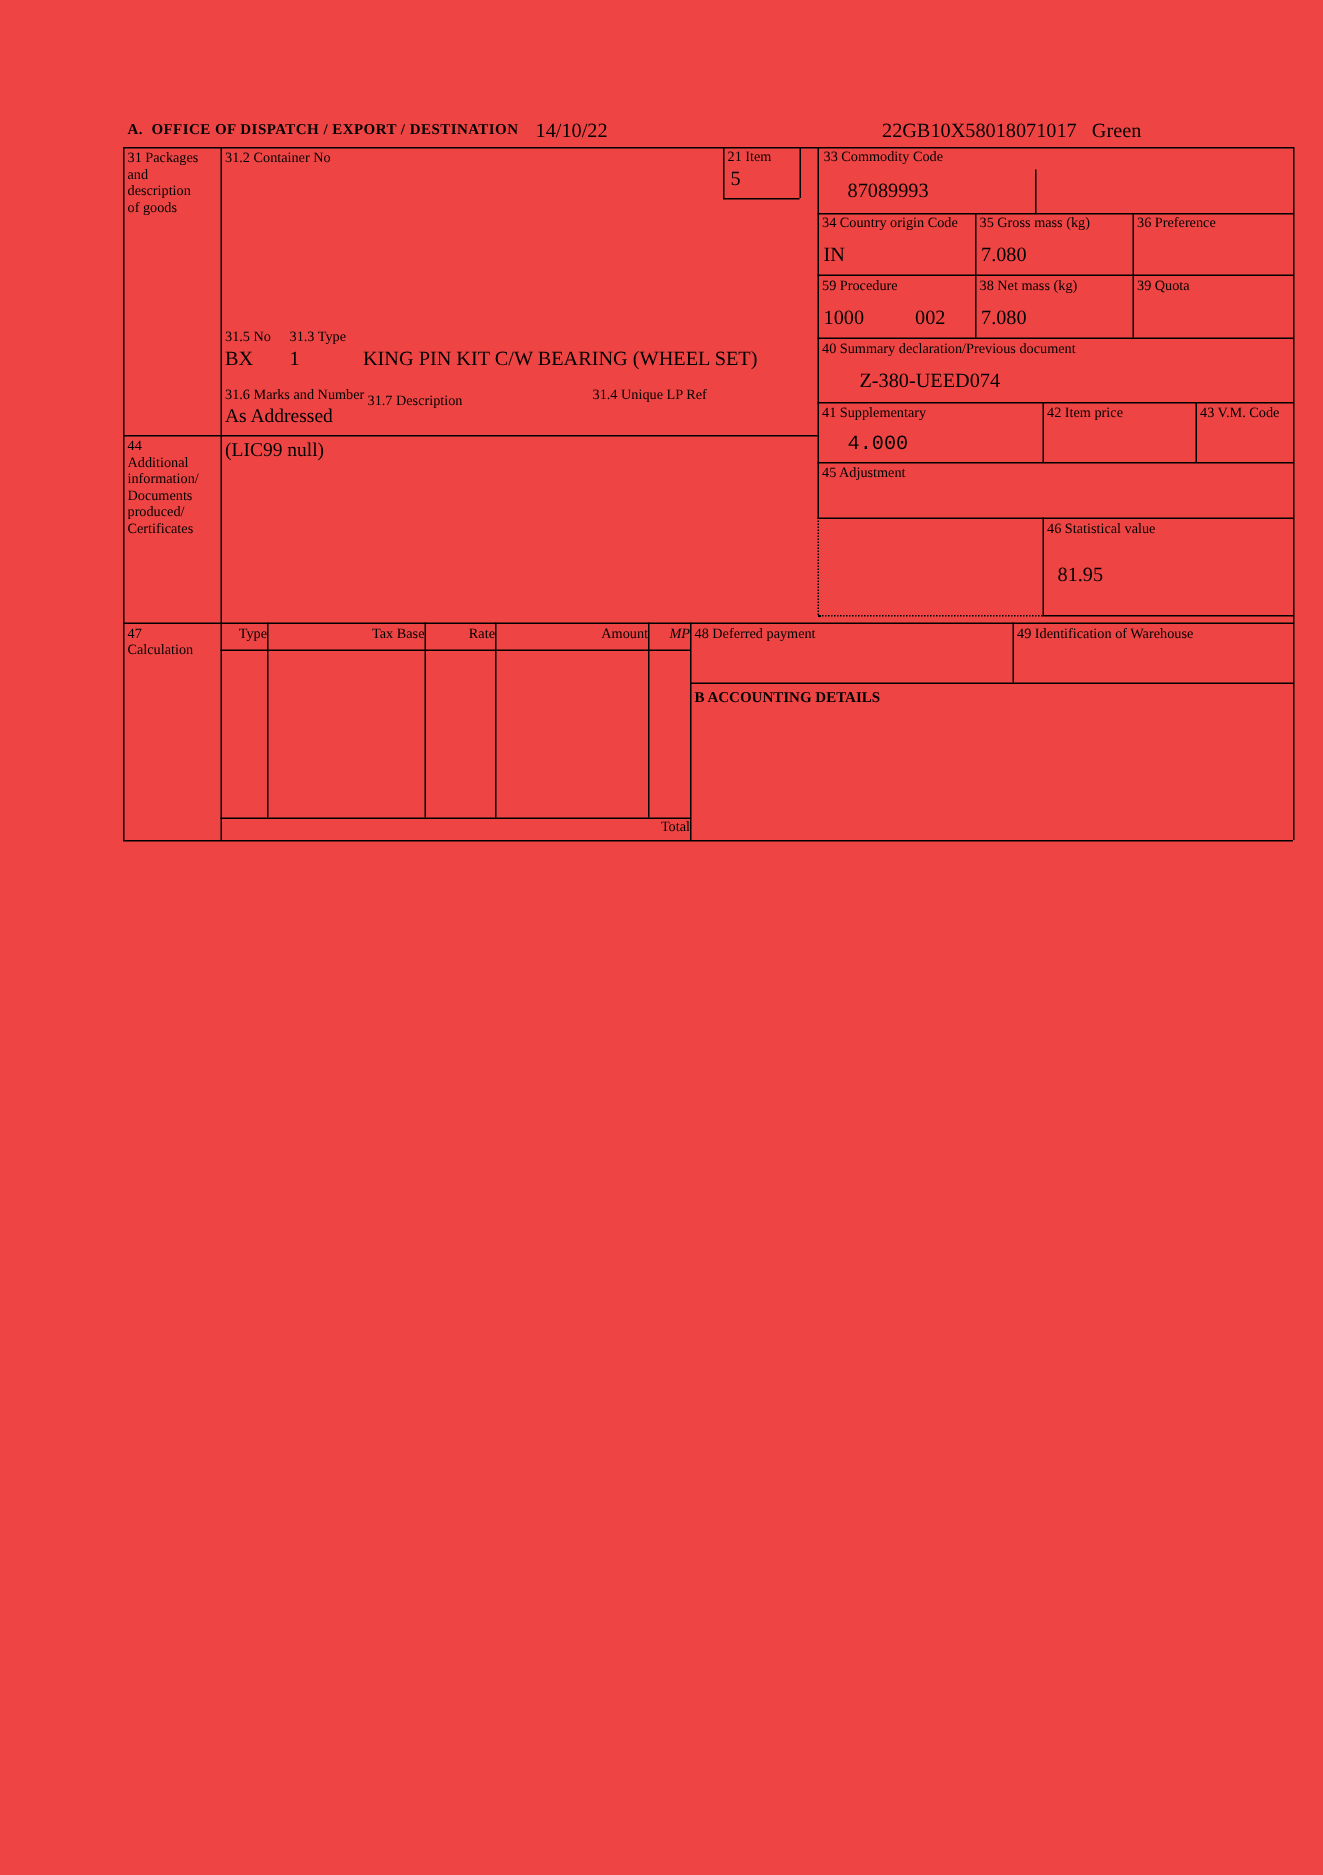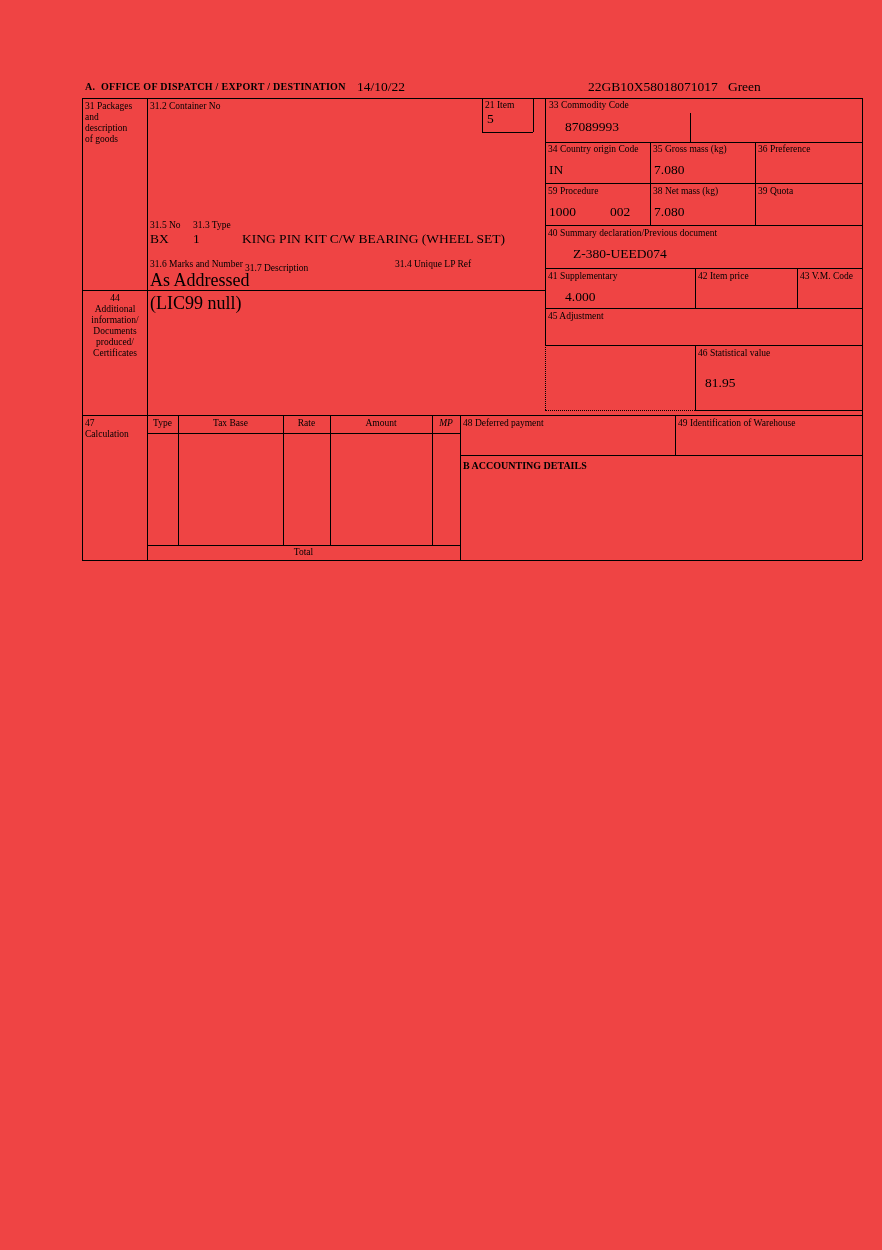--- a/index.html
+++ b/index.html
@@ -4,22 +4,22 @@
 <style>
   html,body { margin:0; padding:0; background:#fff; }
   #page {
     position:relative; width:882px; height:1250px; background:#ef4444;
     font-family:"Liberation Serif", serif; color:#000; overflow:hidden;
   }
   .t  { position:absolute; white-space:pre; line-height:1.15; }
   .lbl   { font-size:9.5px; }
   .lbl-b { font-size:10px; font-weight:bold; }
   .val   { font-size:13.5px; }
-  .val-s { font-size:18px; }
-  .ctr   { text-align:center; }
+  .val-s { font-size:13px; }
+  .ctr   { text-align:right; }
   .hl  { position:absolute; height:1px; background:#000; }
   .vl  { position:absolute; width:1px;  background:#000; }
   .hld { position:absolute; height:0; border-top:1px dotted #000; }
   .vld { position:absolute; width:0;  border-left:1px dotted #000; }
 </style>
 </head>
 <body>
 
 <div id="page">
 
@@ -61,21 +61,21 @@
   <div class="vl" style="left:283px; top:415px; height:130px;"></div>
   <div class="vl" style="left:330px; top:415px; height:130px;"></div>
   <div class="vl" style="left:432px; top:415px; height:130px;"></div>
   <div class="vl" style="left:460px; top:415px; height:145px;"></div>
   <div class="vl" style="left:675px; top:415px; height:40px;"></div>
 
   <div class="t lbl" style="left:85px; top:101px; width:58px;">31 Packages
 and
 description
 of goods</div>
-  <div class="t lbl" style="left:85px; top:293px; width:60px;text-align:center;">44
+  <div class="t lbl" style="left:85px; top:293px; width:60px;">44
 Additional
 information/
 Documents
 produced/
 Certificates</div>
   <div class="t lbl" style="left:85px; top:418px; width:60px;">47
 Calculation</div>
 
   <div class="t lbl" style="left:150px; top:101px;">31.2 Container No</div>
 
@@ -113,21 +113,21 @@
 
   <div class="t lbl" style="left:653px; top:186px;">38 Net mass (kg)</div>
   <div class="t val" style="left:654px; top:204px;">7.080</div>
 
   <div class="t lbl" style="left:758px; top:186px;">39 Quota</div>
 
   <div class="t lbl" style="left:548px; top:228px;">40 Summary declaration/Previous document</div>
   <div class="t val" style="left:563px; top:246px;margin-left:10px;">Z-380-UEED074</div>
 
   <div class="t lbl" style="left:548px; top:271px;">41 Supplementary</div>
-  <div class="t val" style="left:565px; top:289px;">4.000</div>
+  <div class="t val" style="left:565px; top:289px;font-family:Liberation Mono, monospace;">4.000</div>
 
   <div class="t lbl" style="left:698px; top:271px;">42 Item price</div>
   <div class="t lbl" style="left:800px; top:271px;">43 V.M. Code</div>
 
   <div class="t lbl" style="left:548px; top:311px;">45 Adjustment</div>
 
   <div class="t lbl" style="left:698px; top:348px;">46 Statistical value</div>
   <div class="t val" style="left:705px; top:375px;">81.95</div>
 
   <div class="t lbl ctr" style="left:147px; top:418px; width:31px;">Type</div>

